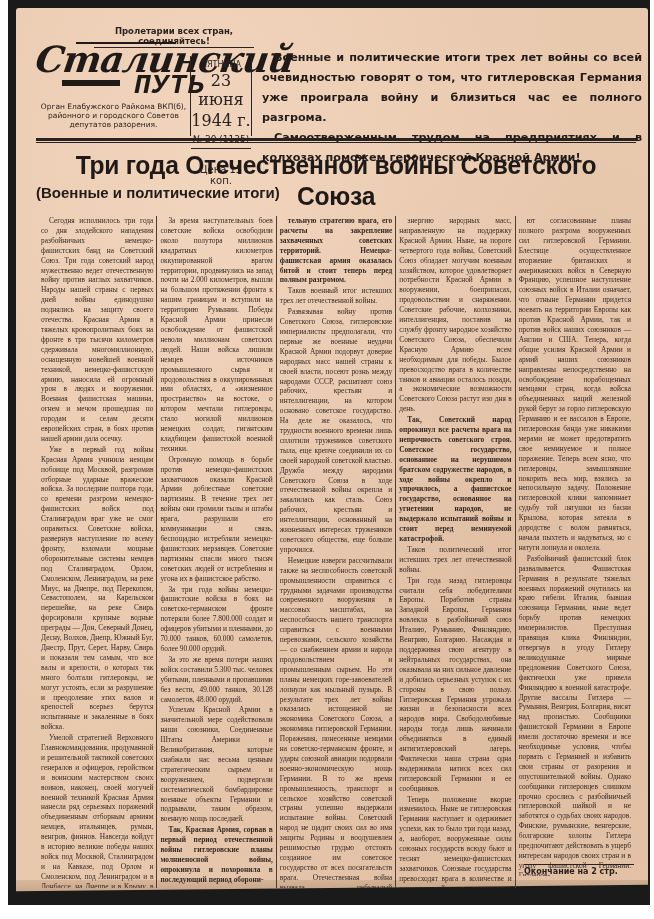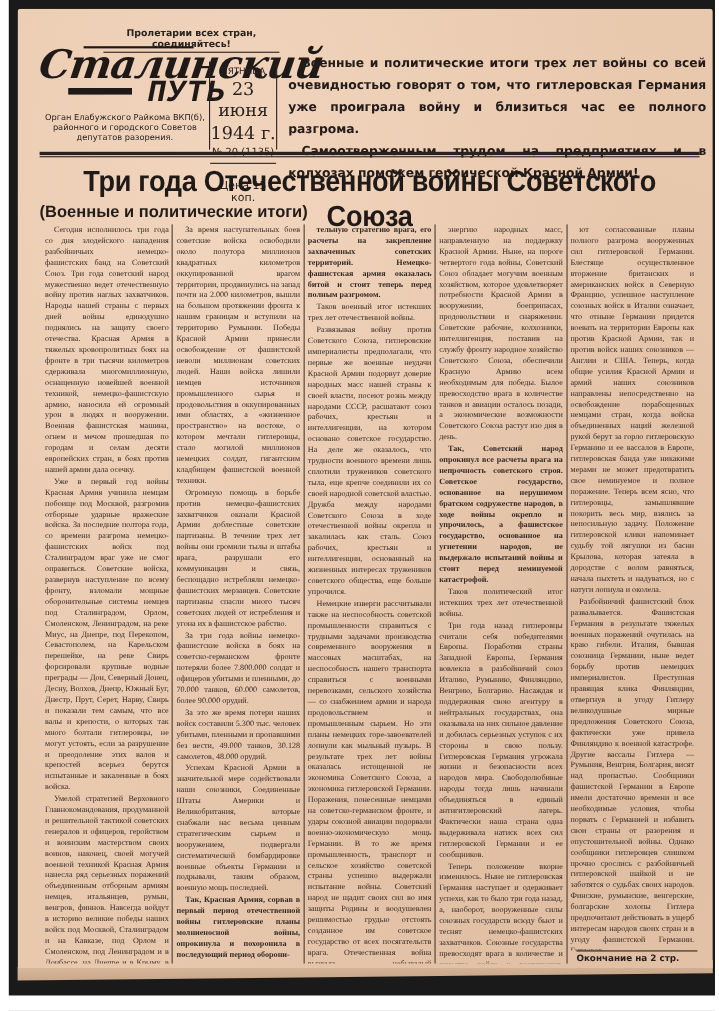--- a/index.html
+++ b/index.html
@@ -79,21 +79,21 @@
     font-size:26.5px; letter-spacing:-0.3px; transform:scaleX(0.93); transform-origin:center;
     color:#1f1a18;
   }
   .subhead {
     position:absolute; left:20px; top:176px; width:600px; text-align:left;
     font-family:"Liberation Sans", sans-serif; font-weight:bold; font-size:15px; color:#231c1a;
   }
 
   
   .columns {
-    position:absolute; left:22px; top:196px; width:596px; height:672px;
+    position:absolute; left:22px; top:208px; width:596px; height:672px;
     display:flex;
   }
   .col {
     width:115px; padding:0 3px; height:672px; overflow:hidden;
     font-size:7.4px; line-height:9.9px; text-align:justify; color:#352a26;
     border-right:1px solid #4a3c36;
   }
   .col:last-child { border-right:none; }
   .col p { margin:0 0 1px 0; text-indent:8px; }
   .col p.bold { font-weight:bold; }

